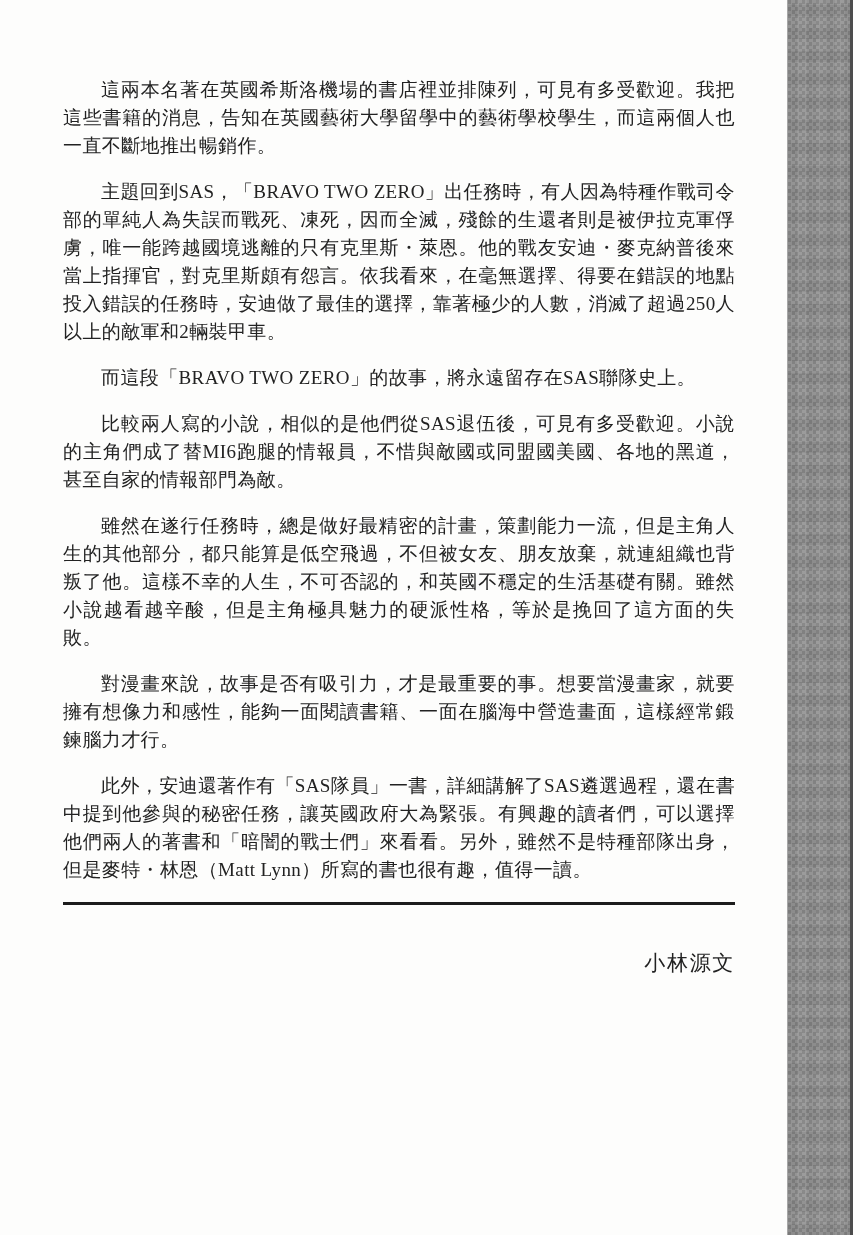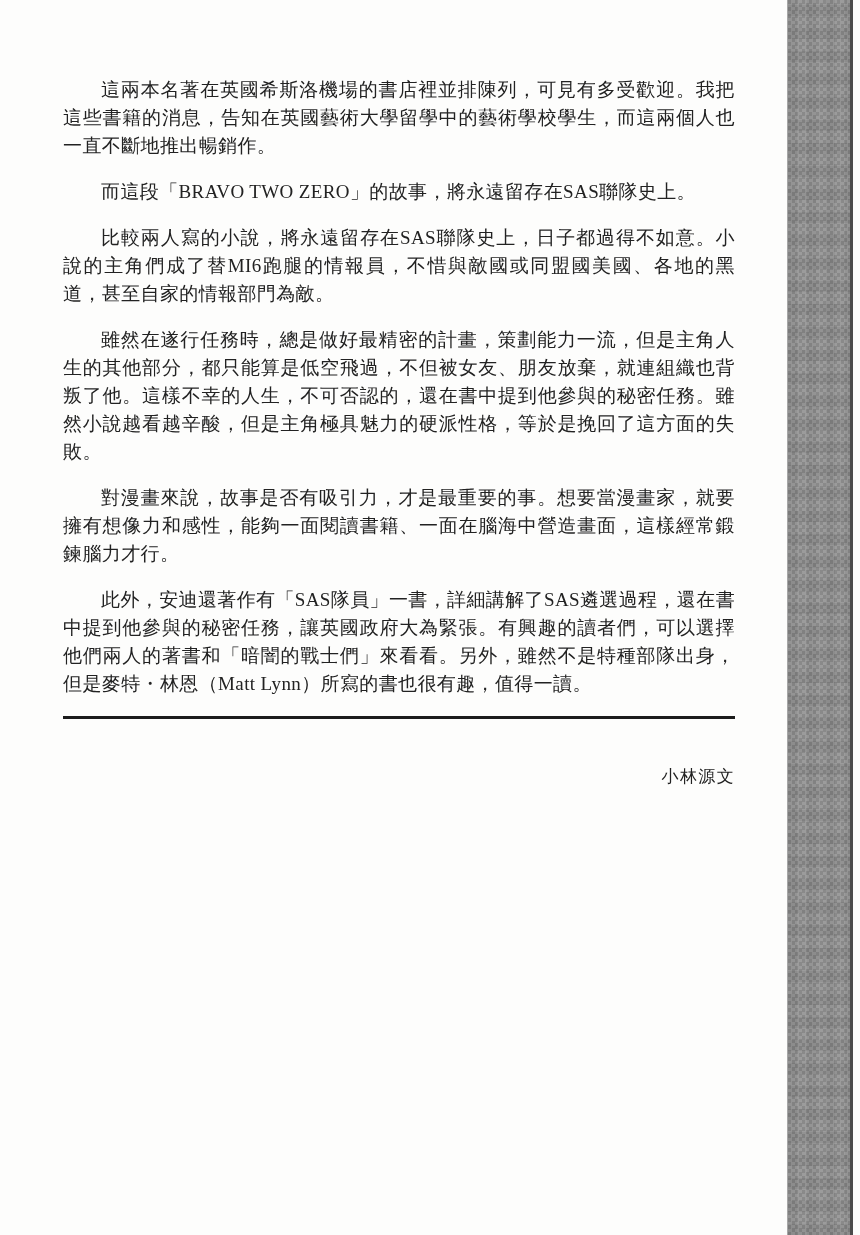--- a/index.html
+++ b/index.html
@@ -38,21 +38,21 @@
   }
   .divider {
     border: none;
     border-top: 3.5px solid #1c1c1c;
     margin: 8px 0 44px 0;
     width: 100%;
   }
   .signature {
     margin: 26px 0 0 0;
     text-align: right;
-    font-size: 17px;
+    font-size: 21px;
     letter-spacing: 0.08em;
   }
   
   .edge-strip {
     position: absolute;
     top: 0;
     right: 7px;
     width: 62px;
     height: 100%;
     background-color: #8c8c8c;
@@ -64,22 +64,23 @@
     border-right: 3px solid #4b4b4b;
     border-left: 1px solid #a6a6a6;
   }
 </style>
 </head>
 <body>
 
 <div class="scan-page">
   <div class="content">
     <p class="para indent">這兩本名著在英國希斯洛機場的書店裡並排陳列，可見有多受歡迎。我把這些書籍的消息，告知在英國藝術大學留學中的藝術學校學生，而這兩個人也一直不斷地推出暢銷作。</p>
+    <p class="para indent">主題回到SAS，「BRAVO TWO ZERO」出任務時，有人因為特種作戰司令部的單純人為失誤而戰死、凍死，因而全滅，殘餘的生還者則是被伊拉克軍俘虜，唯一能跨越國境逃離的只有克里斯・萊恩。他的戰友安迪・麥克納普後來當上指揮官，對克里斯頗有怨言。依我看來，在毫無選擇、得要在錯誤的地點投入錯誤的任務時，安迪做了最佳的選擇，靠著極少的人數，消滅了超過250人以上的敵軍和2輛裝甲車。</p>
     <p class="para indent">而這段「BRAVO TWO ZERO」的故事，將永遠留存在SAS聯隊史上。</p>
-    <p class="para indent">比較兩人寫的小說，將永遠留存在SAS聯隊史上，日子都過得不如意。小說的主角們成了替MI6跑腿的情報員，不惜與敵國或同盟國美國、各地的黑道，甚至自家的情報部門為敵。</p>
-    <p class="para indent">雖然在遂行任務時，總是做好最精密的計畫，策劃能力一流，但是主角人生的其他部分，都只能算是低空飛過，不但被女友、朋友放棄，就連組織也背叛了他。這樣不幸的人生，不可否認的，還在書中提到他參與的秘密任務。雖然小說越看越辛酸，但是主角極具魅力的硬派性格，等於是挽回了這方面的失敗。</p>
+    <p class="para indent">比較兩人寫的小說，相似的是他們從SAS退伍後，可見有多受歡迎。小說的主角們成了替MI6跑腿的情報員，不惜與敵國或同盟國美國、各地的黑道，甚至自家的情報部門為敵。</p>
+    <p class="para indent">雖然在遂行任務時，總是做好最精密的計畫，策劃能力一流，但是主角人生的其他部分，都只能算是低空飛過，不但被女友、朋友放棄，就連組織也背叛了他。這樣不幸的人生，不可否認的，和英國不穩定的生活基礎有關。雖然小說越看越辛酸，但是主角極具魅力的硬派性格，等於是挽回了這方面的失敗。</p>
     <p class="para indent">對漫畫來說，故事是否有吸引力，才是最重要的事。想要當漫畫家，就要擁有想像力和感性，能夠一面閱讀書籍、一面在腦海中營造畫面，這樣經常鍛鍊腦力才行。</p>
     <p class="para indent">此外，安迪還著作有「SAS隊員」一書，詳細講解了SAS遴選過程，還在書中提到他參與的秘密任務，讓英國政府大為緊張。有興趣的讀者們，可以選擇他們兩人的著書和「暗闇的戰士們」來看看。另外，雖然不是特種部隊出身，但是麥特・林恩（Matt Lynn）所寫的書也很有趣，值得一讀。</p>
     <hr class="divider">
     <p class="signature">小林源文</p>
   </div>
   <div class="edge-strip"></div>
 </div>
 
 </body></html>

